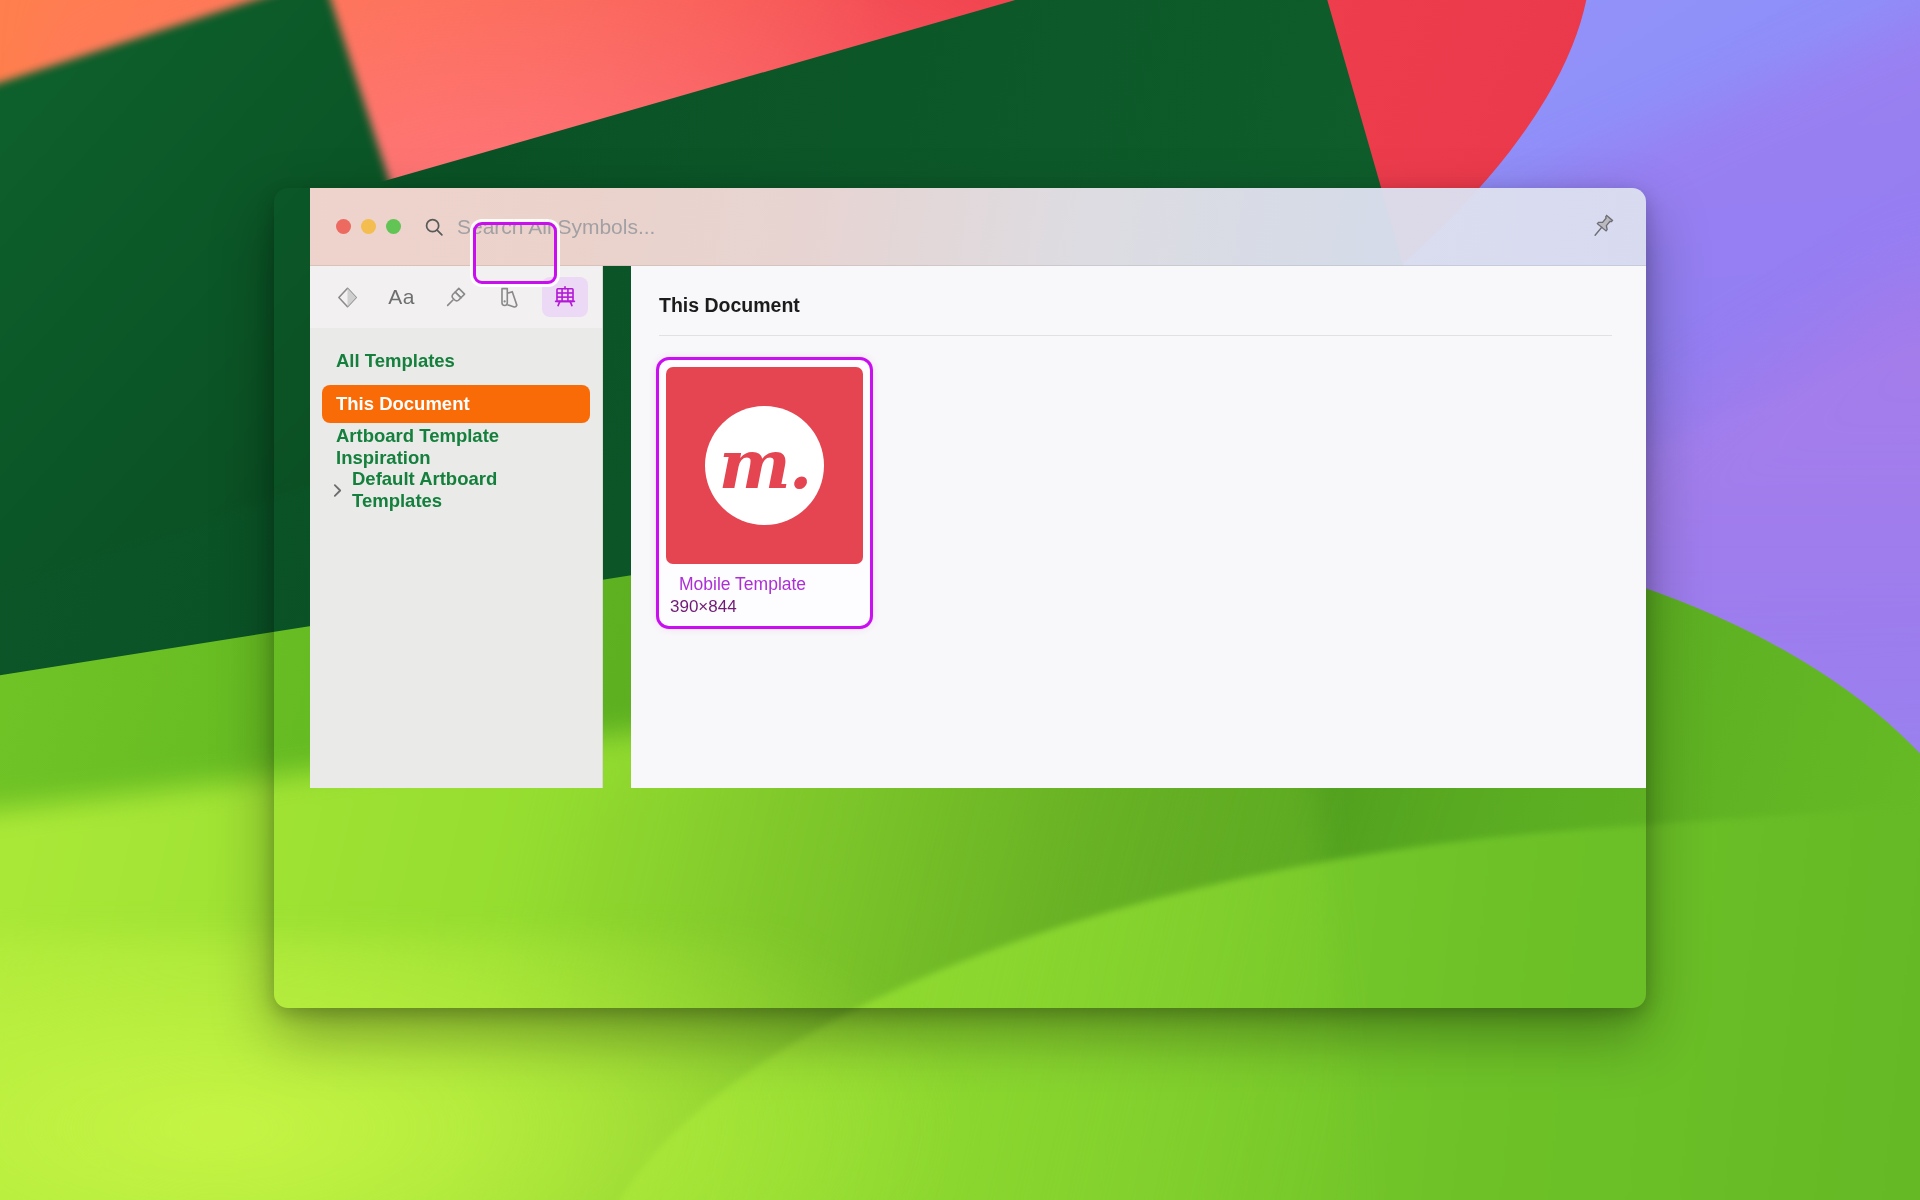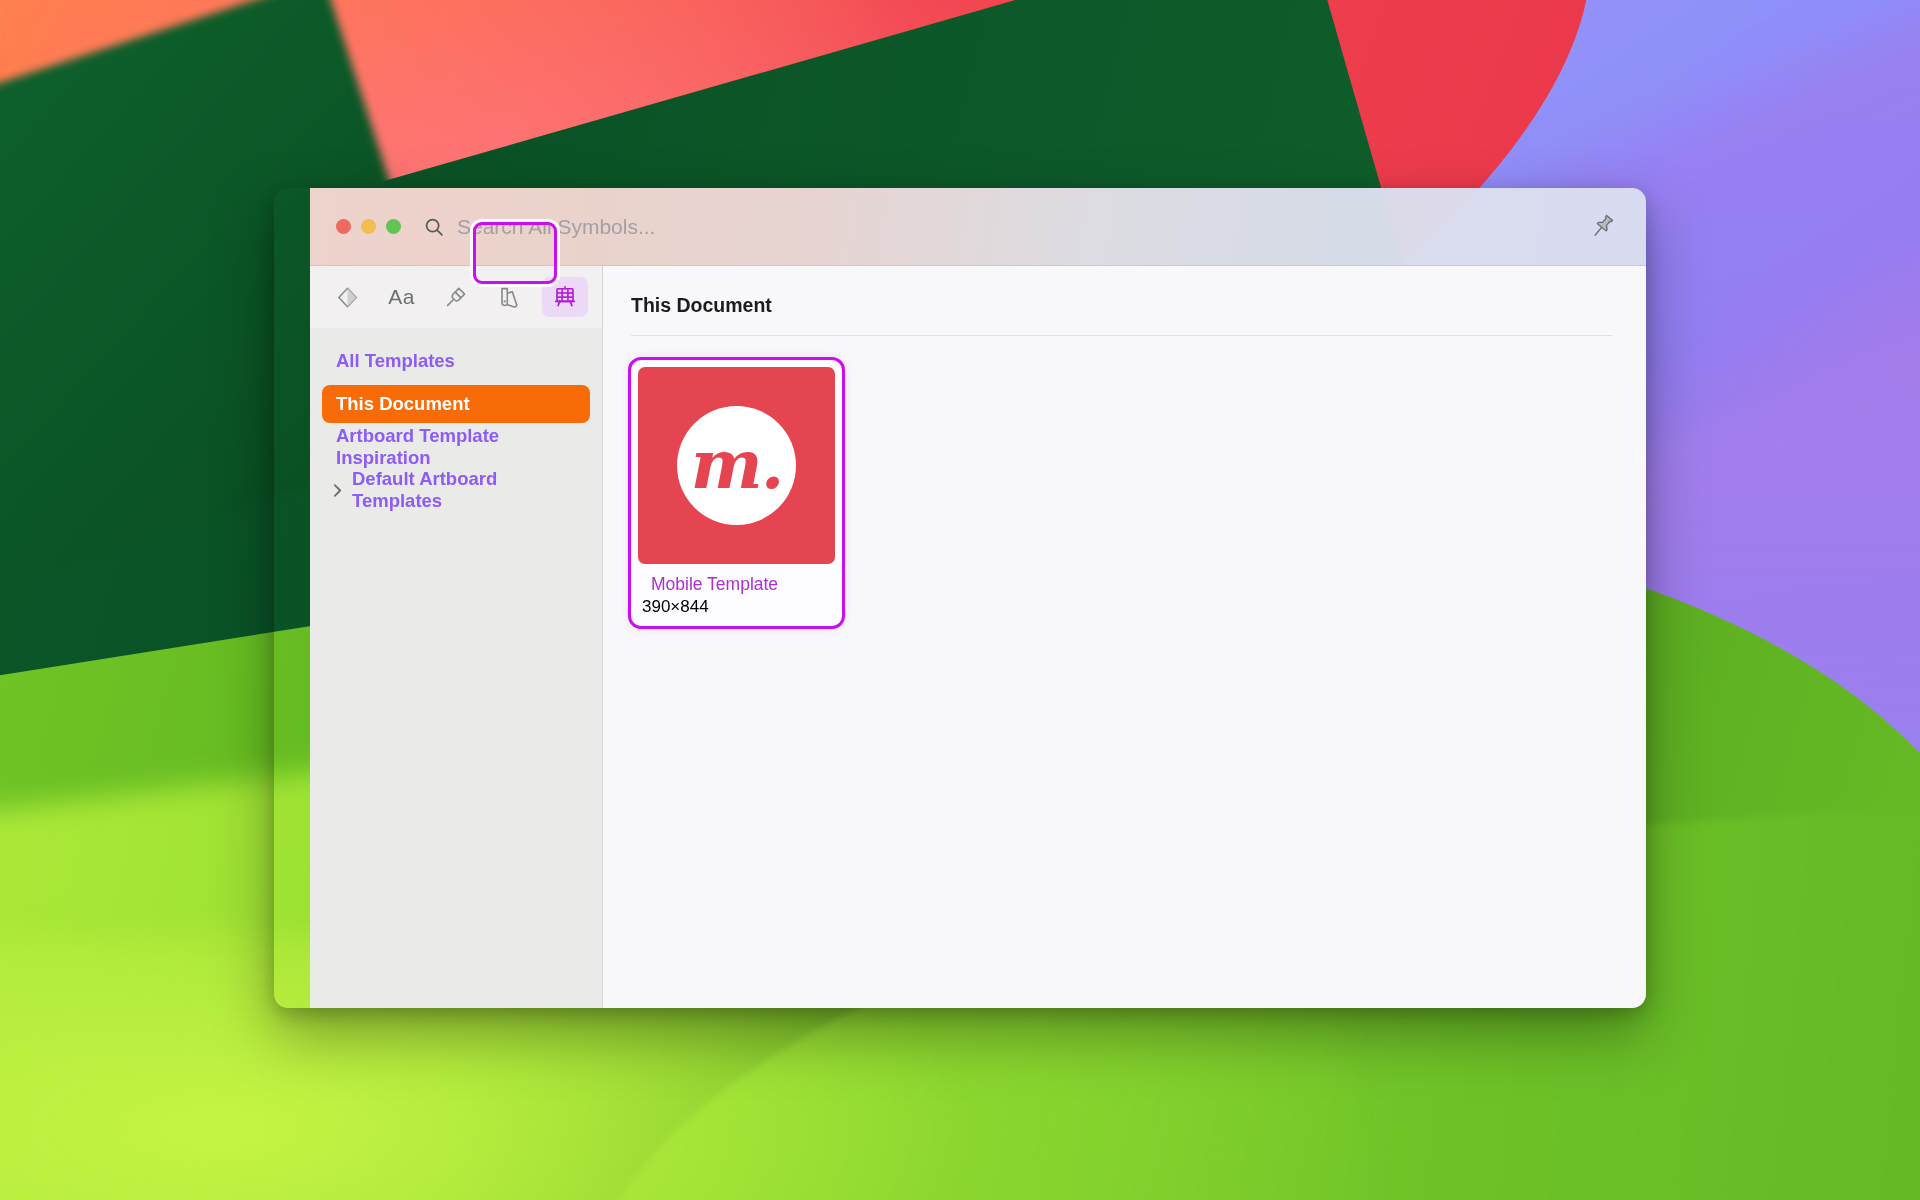--- a/index.html
+++ b/index.html
@@ -156,21 +156,21 @@
     font-size:21px; color:#2b2b2b;
     caret-color:#444;
   }
   #search-input::placeholder { color:#a2a0a4; }
   #pin-btn {
     width:60px; display:flex; align-items:center; justify-content:center;
     margin-right:14px; cursor:pointer;
   }
 
   
-  #body { display:flex; height:742px; }
+  #body { display:flex; height:522px;gap:28px; }
 
   
   #sidebar {
     width:293px; flex:0 0 293px;
     background:#eaeae8;
     border-right:1px solid #d7d7d5;
     display:flex; flex-direction:column;
   }
   #tabbar {
     height:62px; flex:0 0 62px;
@@ -199,21 +199,21 @@
     pointer-events:none;
     z-index:30;
   }
 
   #sidebar-list { padding:14px 12px 0 12px; flex:1; }
   .side-item {
     height:38px;
     display:flex; align-items:center;
     padding:0 14px;
     border-radius:8px;
-    font-size:18.5px; font-weight:bold; color:#8b5cf6;
+    font-size:18.5px; font-weight:bold; color:#15803d;
     cursor:pointer;
     margin-bottom:5px;
   }
   .side-item.selected { background:#f96b07; color:#fff; }
   .side-item.has-chevron { padding-left:0; }
   .chev {
     width:30px; flex:0 0 30px;
     display:flex; align-items:center; justify-content:center;
     color:#6d6d6d;
   }
@@ -262,21 +262,21 @@
     font-style:italic; font-weight:bold;
     font-size:68px; color:#e54451;
     line-height:1; letter-spacing:-2px;
     transform:translateY(-2px);
   }
   .card-title {
     font-size:17.5px; color:#ac2fd6;
     margin:10px 0 2px 13px;
   }
   .card-sub {
-    font-size:17px; color:#000000;
+    font-size:17px; color:#701a75;
     margin-left:4px;
   }
 </style>
 </head>
 <body>
 
 <div id="desktop">
   <div class="wp wp-blue"></div>
   <div class="wp wp-blue2"></div>
   <div class="wp wp-blue3"></div>

